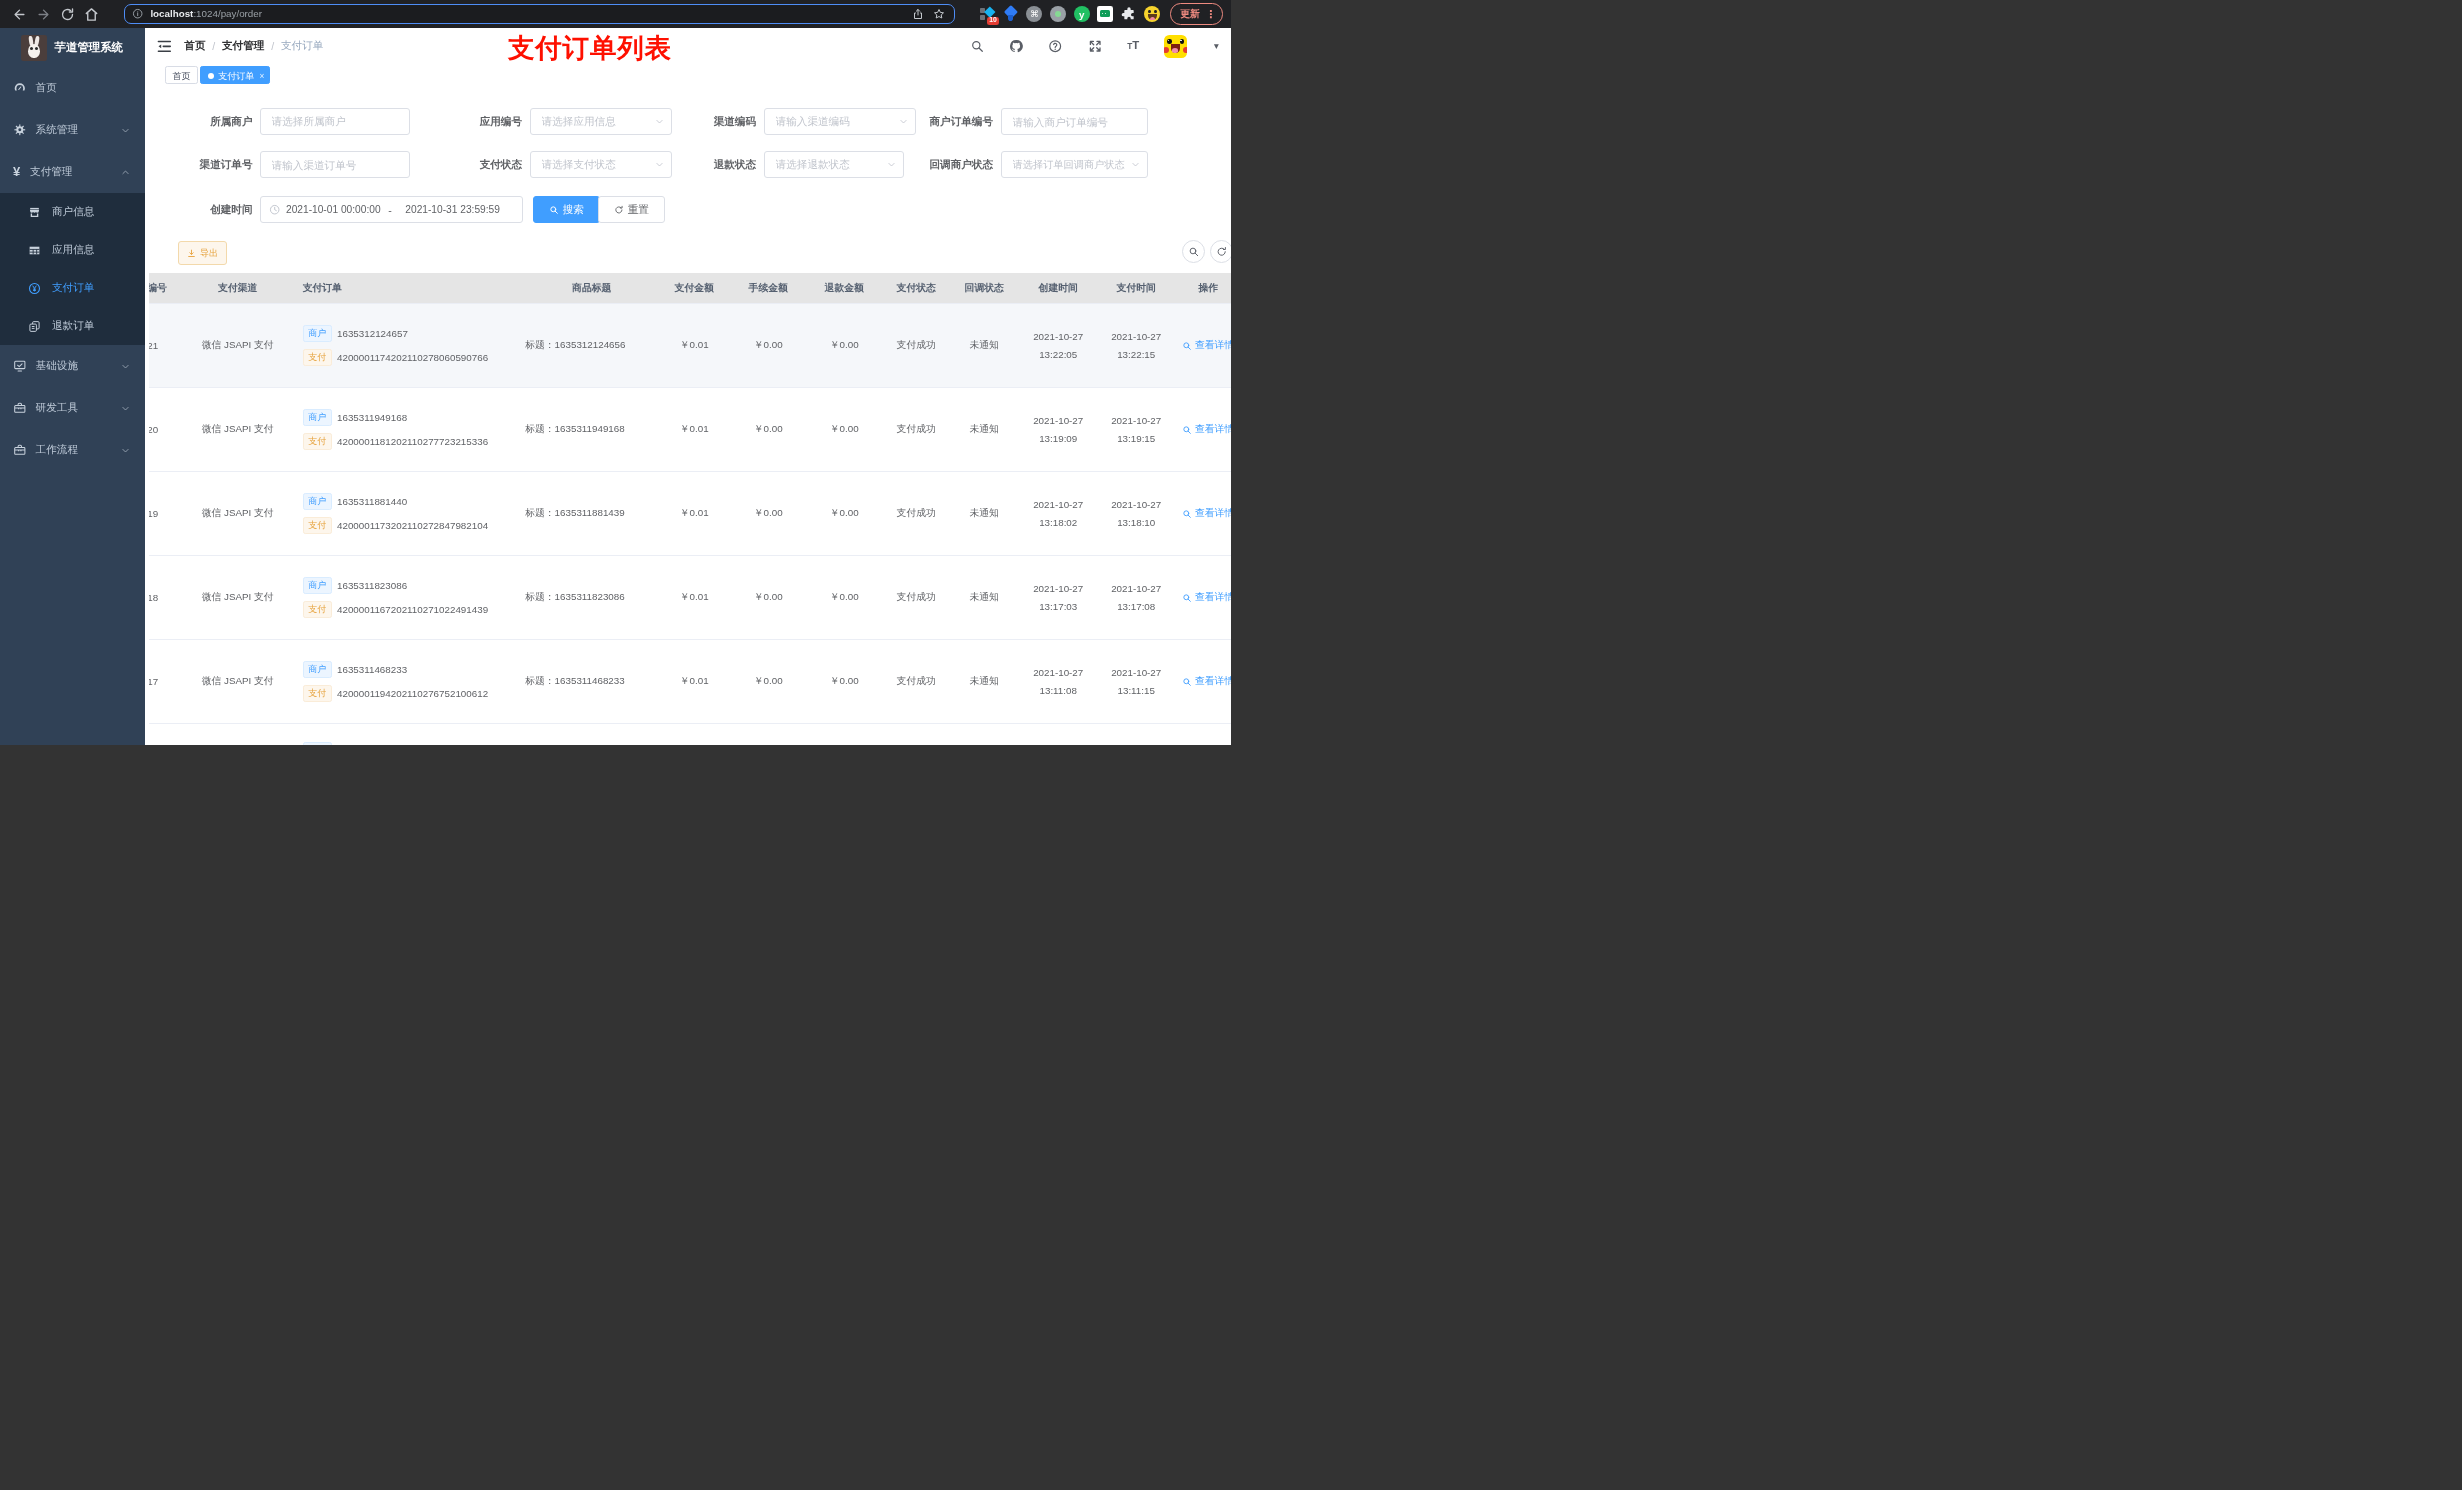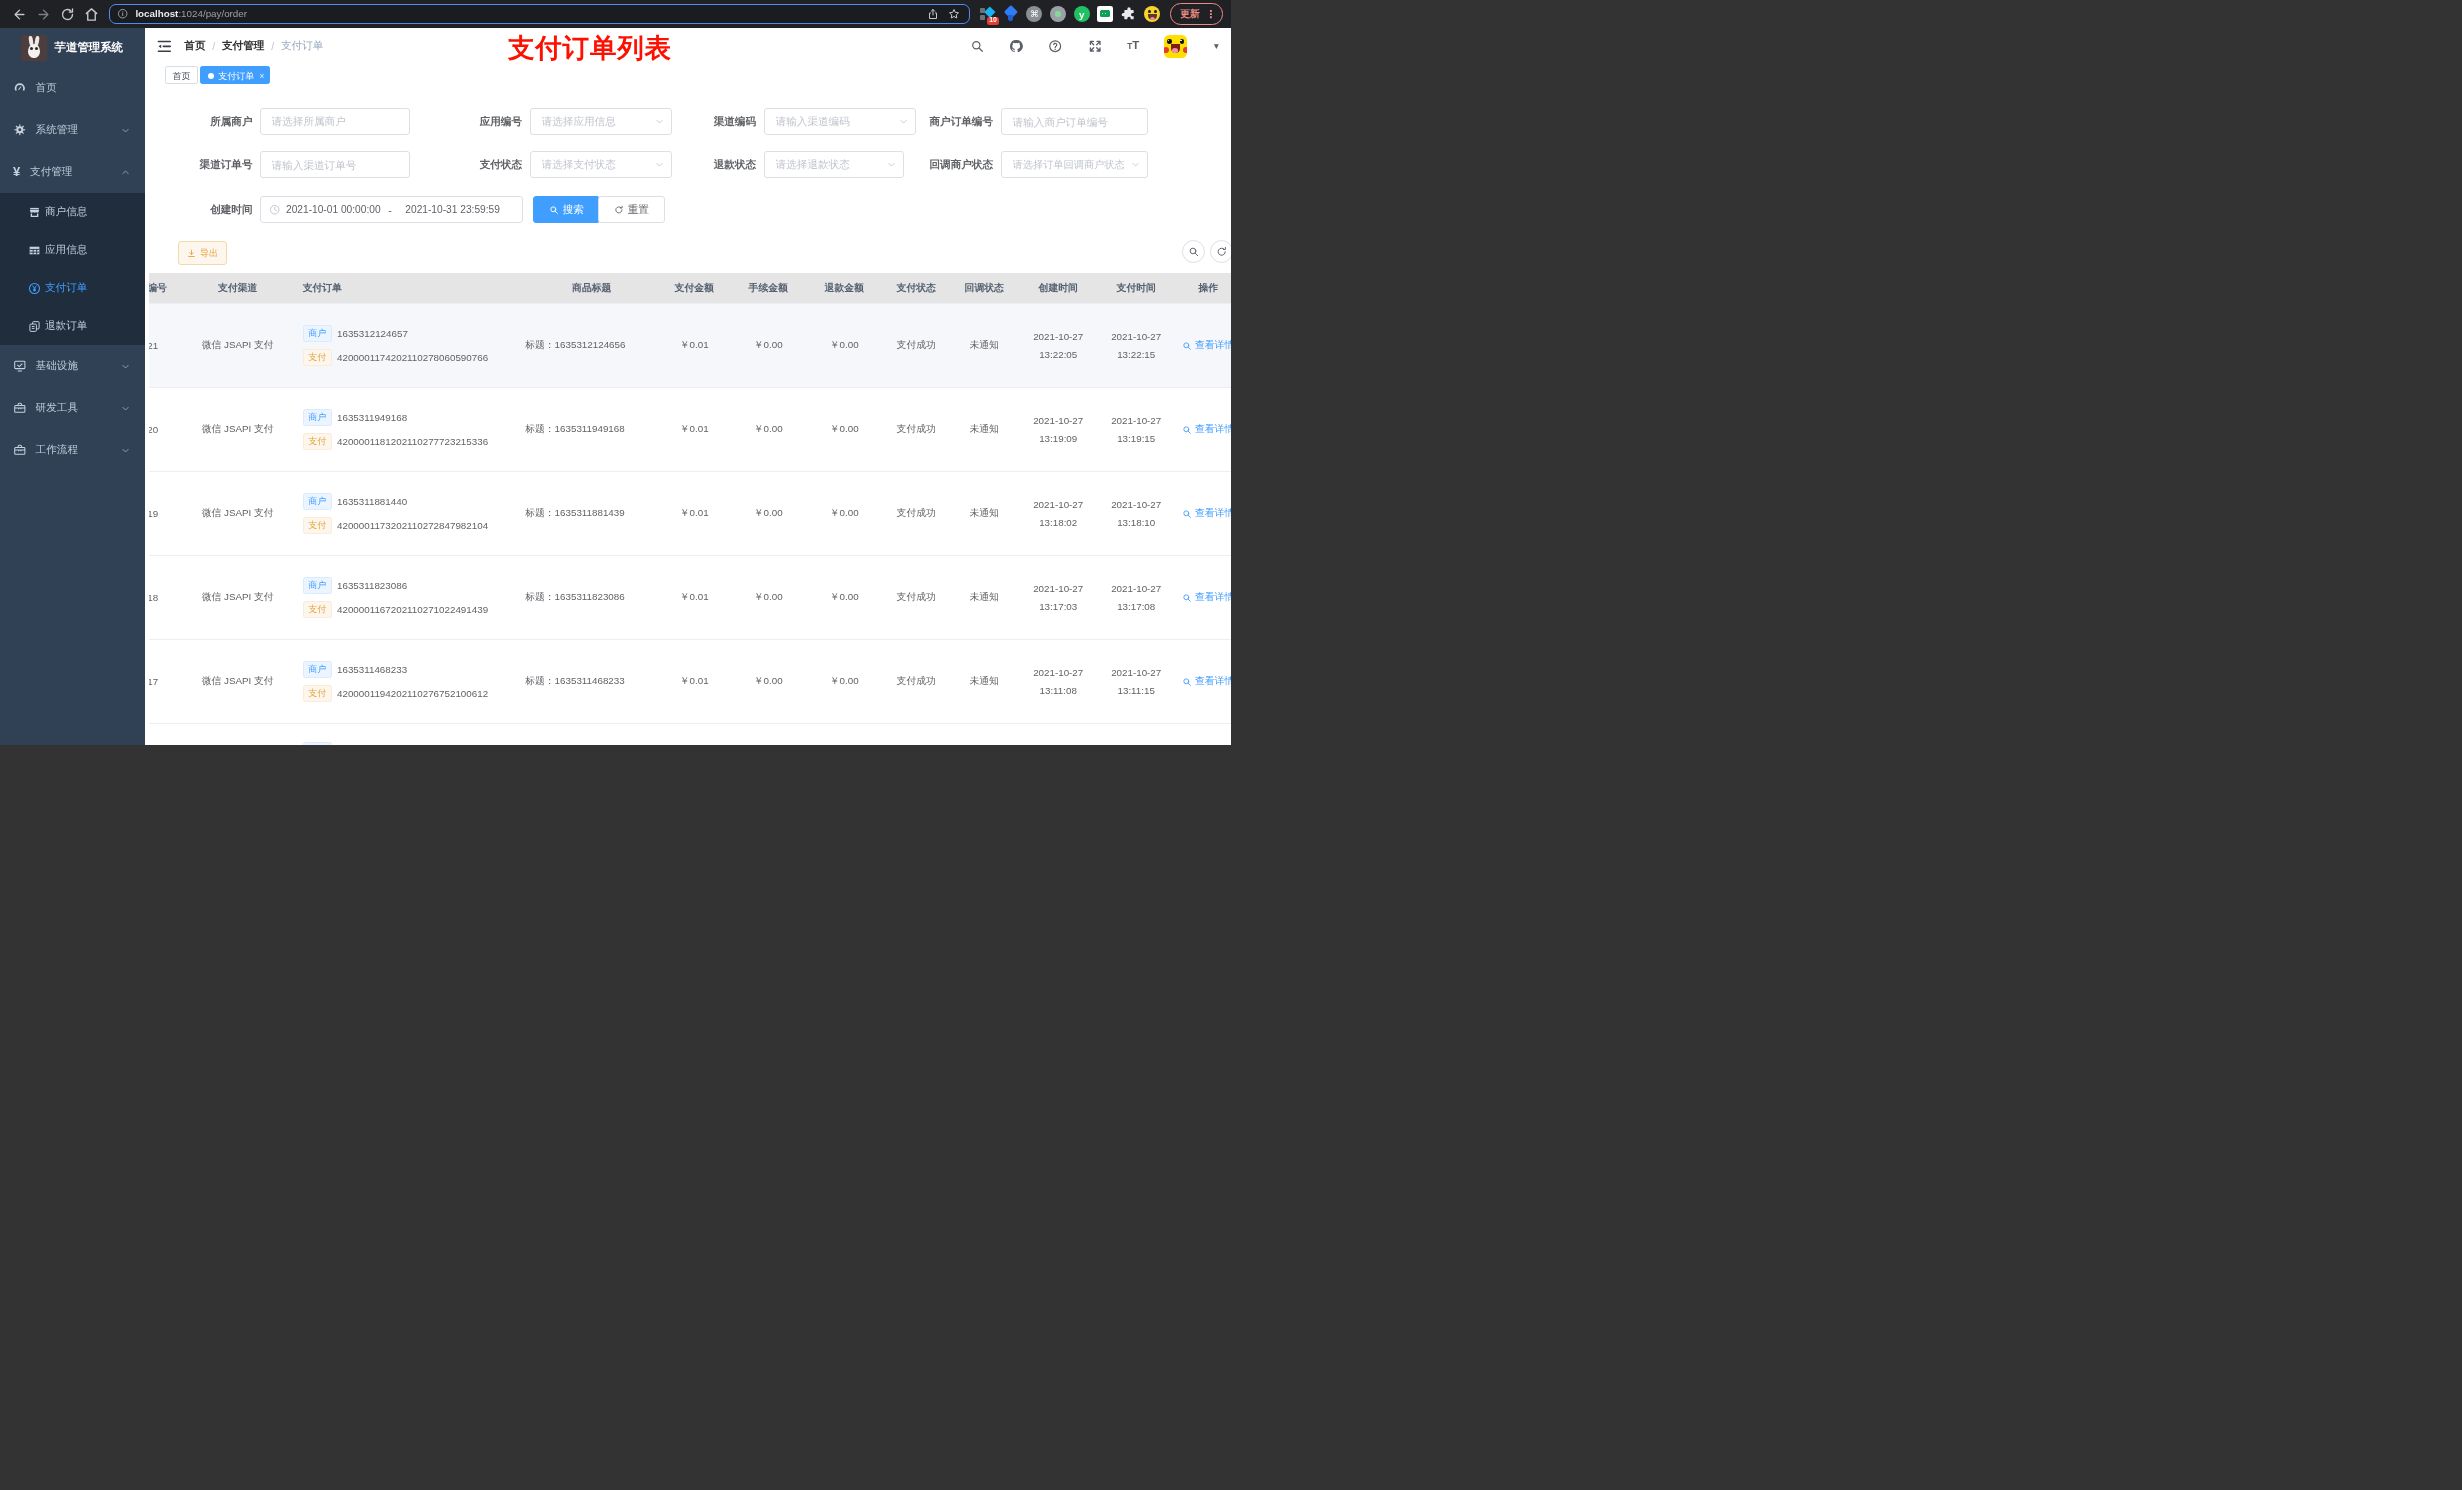--- a/index.html
+++ b/index.html
@@ -3,21 +3,21 @@
 <meta charset="utf-8">
 <style>
   html,body{margin:0;padding:0;background:#333;}
   .stage{position:relative;width:1231px;height:745px;overflow:hidden;background:#fff;
          font-family:"Liberation Sans","DejaVu Sans",sans-serif;-webkit-font-smoothing:antialiased;}
   svg{display:block}
 
   
   .bbar{position:absolute;left:0;top:0;width:100%;height:28px;background:#202124;display:flex;align-items:center;padding:0 7.6px;box-sizing:border-box;}
   .bico{width:15px;height:15px;color:#c3c7cc;margin:0 4.5px;flex:none;}
-  .omnibox{flex:1;height:20.4px;margin:0 5px;background:#1b1c1f;border:1.5px solid #4e8df6;border-radius:7px;display:flex;align-items:center;box-sizing:border-box;min-width:0;}
+  .omnibox{flex:1;height:20.4px;margin:0 20px;background:#1b1c1f;border:1.5px solid #4e8df6;border-radius:7px;display:flex;align-items:center;box-sizing:border-box;min-width:0;}
   .omnibox .info{width:11.4px;height:11.4px;color:#9aa0a6;margin-left:7.6px;flex:none}
   .url{font-size:9.8px;margin-left:6.8px;white-space:nowrap;overflow:hidden}
   .url .host{color:#e8eaed;font-weight:700}
   .url .rest{color:#9aa0a6}
   .omni-sp{flex:1}
   .omni-ic{width:12px;height:12px;color:#c3c7cc;margin-right:9px;flex:none}
   .ext{width:16px;height:16px;margin:0 3.8px;position:relative;flex:none}
   .badge{position:absolute;right:-3.8px;bottom:-3px;background:#e33d33;color:#fff;font-size:6.8px;font-weight:700;border-radius:2.3px;padding:0.8px 2.3px;line-height:1;}
   .cir{width:16px;height:16px;border-radius:50%;display:flex;align-items:center;justify-content:center;font-size:9px;color:#fff;box-sizing:border-box}
   .update-pill{display:flex;align-items:center;border:1.5px solid #ee8a80;color:#ee8a80;border-radius:10.6px;height:19.7px;padding:0 6px 0 9px;margin-left:6px;font-size:9.8px;font-weight:700;flex:none}
@@ -34,21 +34,21 @@
   .logo .img .rb-eye1{position:absolute;left:9px;top:12px;width:3px;height:3px;background:#2a2a2a;border-radius:50%}
   .logo .img .rb-eye2{position:absolute;left:14.4px;top:12px;width:3px;height:3px;background:#2a2a2a;border-radius:50%}
   .logo .brand{color:#fff;font-size:11.4px;font-weight:700;margin-left:7.6px;white-space:nowrap}
   .mitem{height:42px;display:flex;align-items:center;font-size:10.6px;cursor:pointer;position:relative}
   .mitem .ic{width:13.6px;height:13.6px;margin-left:13px;flex:none;color:#c8d2dd}
   .mitem .lb{margin-left:9px}
   .mitem .chev{position:absolute;right:15px;color:#97a4b2}
   .submenu{background:#1f2d3d}
   .sitem{height:38px;display:flex;align-items:center;font-size:10.6px;cursor:pointer}
   .sitem .ic{width:13px;height:13px;margin-left:28px;flex:none;color:#c8d2dd}
-  .sitem .lb{margin-left:4px}
+  .sitem .lb{margin-left:11px}
   .sitem.active{color:#409eff}
   .sitem.active .ic{color:#409eff}
 
   .main{flex:1;position:relative;background:#fff;min-width:0}
   
   .topbar{position:absolute;left:0;top:0;right:0;height:36px;background:#fff;border-bottom:0.8px solid #eef0f3;display:flex;align-items:center}
   .fold{width:16.7px;height:16.7px;color:#3a3f45;margin-left:10.6px;flex:none}
   .crumbs{display:flex;align-items:center;font-size:10.6px;margin-left:12px;white-space:nowrap}
   .crumbs-sep{color:#c0c4cc;margin:0 6.8px}
   .crumb{color:#303133;font-weight:600}

